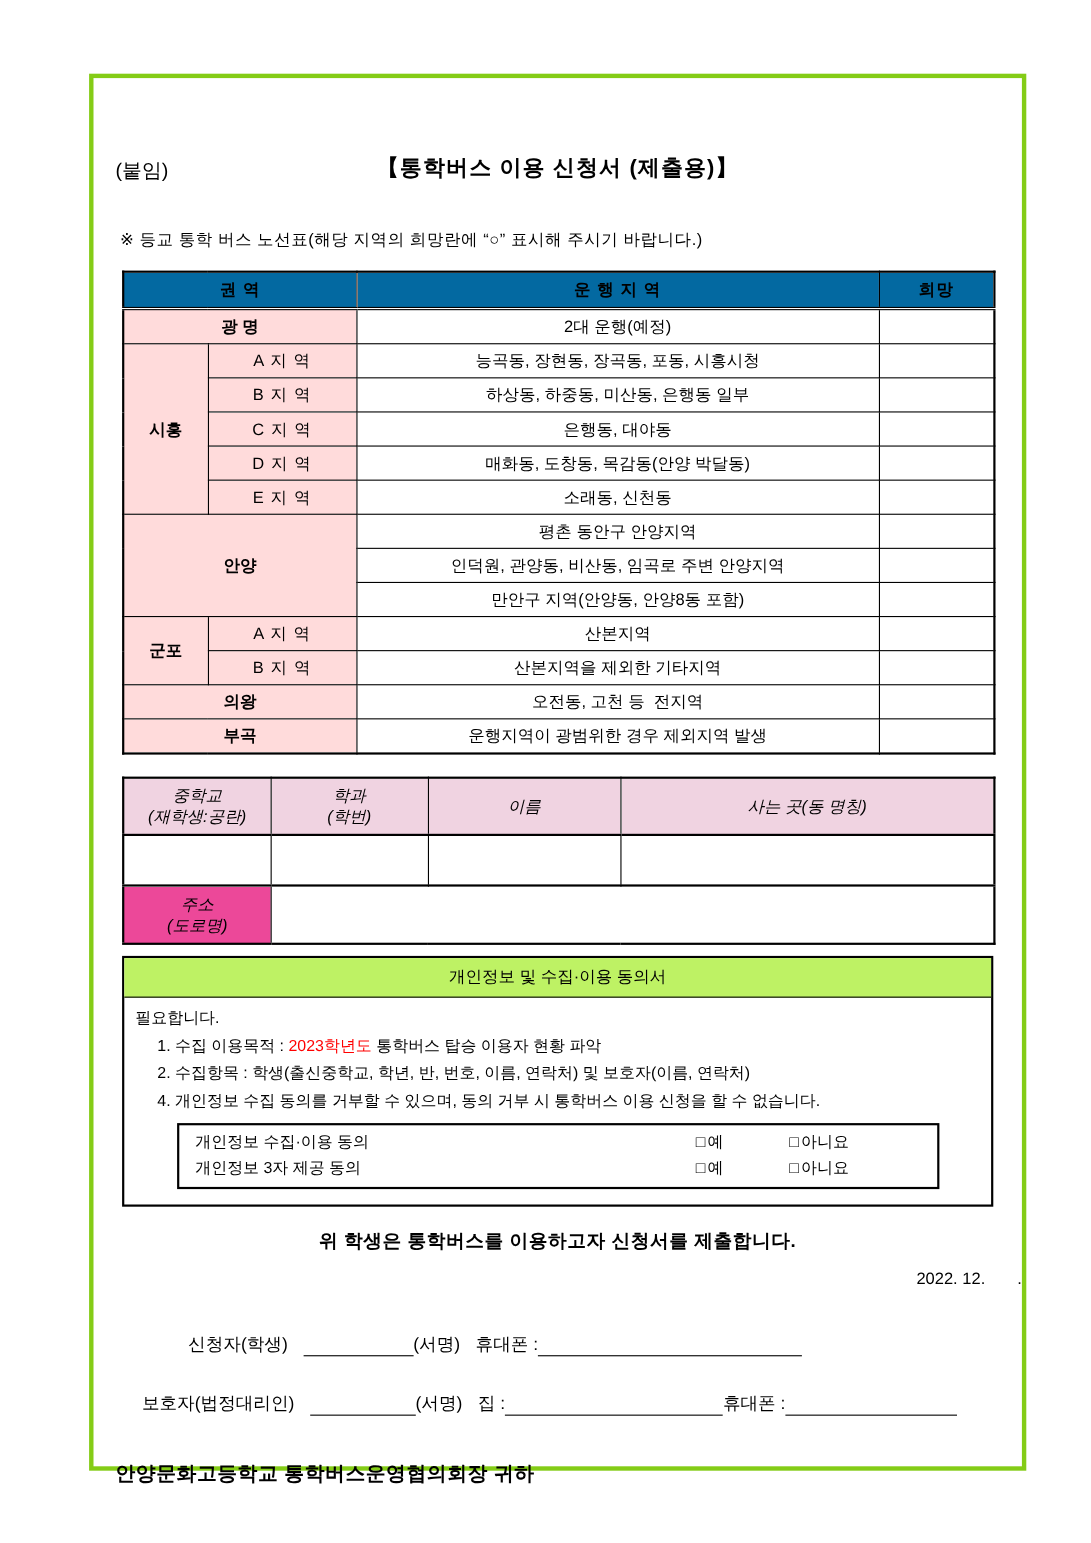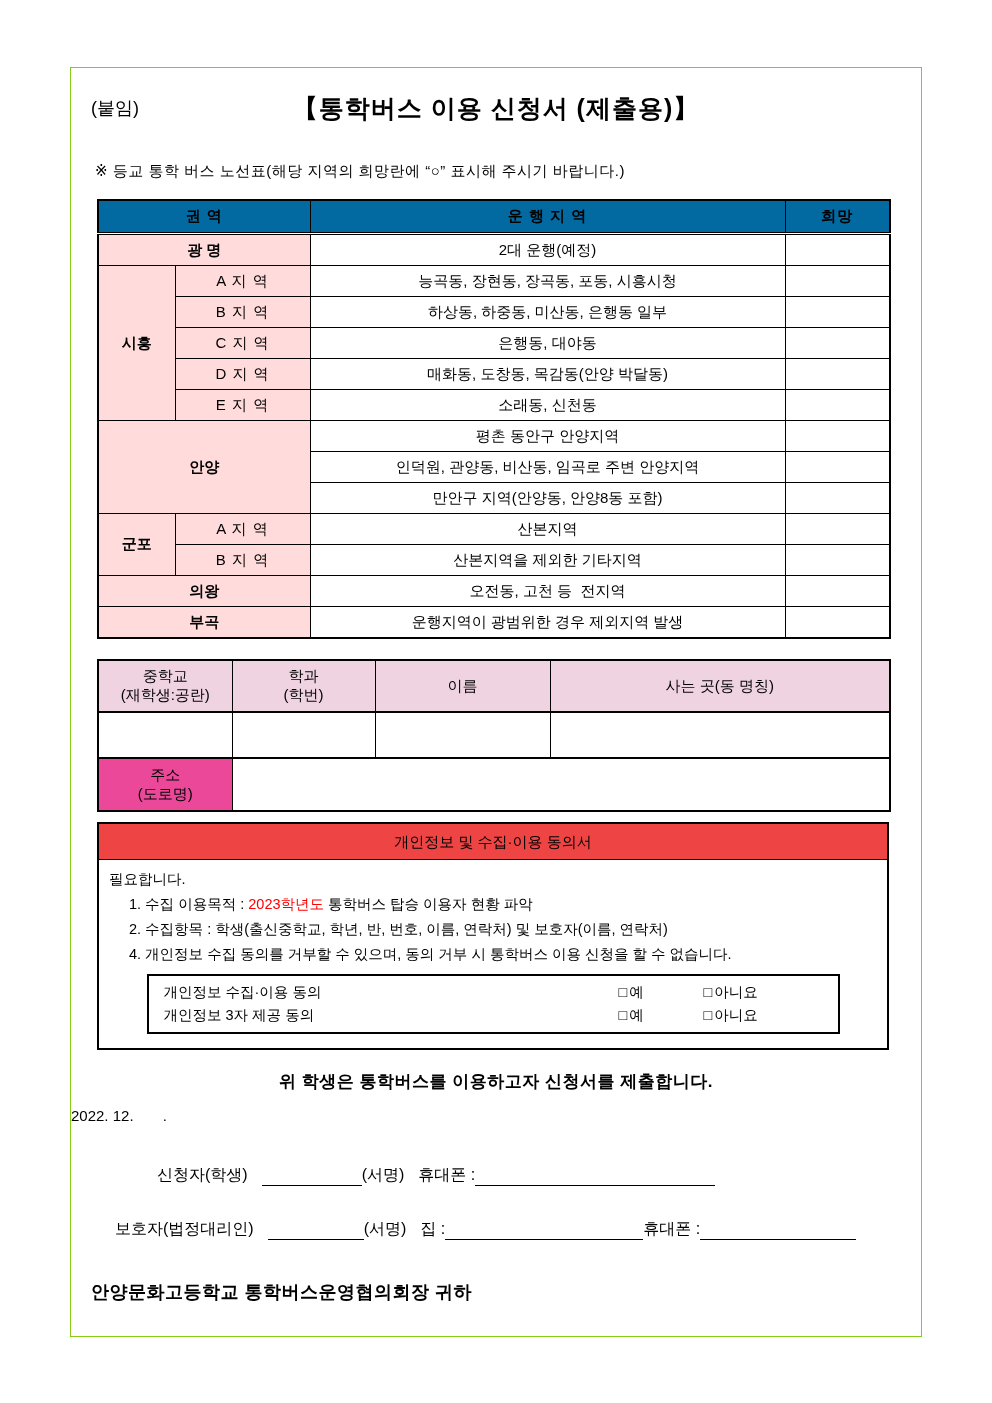--- a/index.html
+++ b/index.html
@@ -2,71 +2,71 @@
 <html><head>
 <meta charset="utf-8">
 <style>
   html,body { margin:0; padding:0; }
   body {
     width:992px; height:1403px; background:#ffffff; color:#000;
     font-family:"Liberation Sans","DejaVu Sans",sans-serif;
     position:relative;
   }
   .page {
-    position:absolute; left:70px; top:67px; width:852px; height:1270px;
-    border:1px solid #84cc16; box-sizing:border-box; background:#fff;
+    position:absolute; left:81px; top:67px; width:852px; height:1270px;
+    border:4px solid #84cc16; box-sizing:border-box; background:#fff;
   }
   
   .doc-header { position:relative; height:60px; }
   .attachment { position:absolute; left:20px; top:28px; font-size:18px; }
-  .title { text-align:center; padding-top:24px; font-size:25px; font-weight:bold; letter-spacing:1px; }
+  .title { text-align:center; padding-top:24px; font-size:20px; font-weight:bold; letter-spacing:1px;margin-top:44px; }
   .note { margin:34px 0 0 24px; font-size:15px; letter-spacing:0.5px; }
 
   
   table { border-collapse:collapse; table-layout:fixed; }
   td, th { border:1px solid #000; font-size:15px; text-align:center; padding:0; overflow:hidden; }
 
   .route-table { width:792px; margin:18px 0 0 26px; border:2px solid #000; }
   .route-table thead th {
     background:#0369a1; height:31px; border-bottom:3px double #000; font-weight:bold; letter-spacing:1px;
   }
   .route-table td { height:30px; white-space:pre-wrap; }
   .region-cell { background:#ffdbdb; font-weight:bold; }
   .zone-cell { background:#ffdbdb; font-weight:normal; letter-spacing:1px; }
   .hope-cell { background:#fff; }
 
-  .info-table { width:792px; margin:20px 0 0 26px; border:2px solid #000; }
+  .info-table { width:792px; margin:20px 0 0 26px; border:2px solid #000;font-style:italic; }
   .info-table th {
     background:#f0d3e1; height:50px; font-weight:normal; white-space:pre-line; border-bottom:2px solid #000;
   }
   .info-table td.blank-row { height:44px; background:#fff; }
   .info-table .addr-label { height:51px; background:#ec4899; font-weight:normal; white-space:pre-line; border-top:2px solid #000; }
   .info-table .addr-value { border-top:2px solid #000; }
 
   
   .consent-box { width:792px; margin:10px 0 0 26px; border:2px solid #000; box-sizing:border-box; }
   .consent-header {
-    height:35px; line-height:35px; background:#ef4444; border-bottom:1px solid #000;
+    height:35px; line-height:35px; background:#bef264; border-bottom:1px solid #000;
     text-align:center; font-size:15px;
   }
   .consent-body { padding:7px 10px 8px 10px; font-size:14.5px; }
   .consent-line { line-height:25px; }
   .intro-1 { text-align:justify; text-align-last:justify; }
   .consent-item { margin-left:20px; }
   .red-text { color:#ff0000; }
   .agree-box { border:2px solid #000; margin:7px auto 6px auto; width:693px; box-sizing:border-box; padding:5px 0; }
   .agree-row { display:flex; line-height:23px; font-size:14.5px; }
   .agree-label { padding-left:15px; width:455px; }
   .agree-yes { width:85px; }
   .agree-no { flex:1; }
   .cbx { margin-right:2px; }
 
   
   .declaration { text-align:center; font-weight:bold; font-size:17px; margin-top:20px; letter-spacing:0.5px; }
-  .date-line { text-align:left; font-size:15px; margin-top:14px; white-space:pre; }
+  .date-line { text-align:right; font-size:15px; margin-top:14px; white-space:pre; }
   .sig-row { display:flex; align-items:flex-end; font-size:16px; height:24px; white-space:pre; }
   .sig-row-1 { margin:38px 0 0 86px; }
   .sig-row-2 { margin:30px 0 0 44px; }
   .u { display:inline-block; border-bottom:1px solid #000; height:20px; }
   .u-sign-1 { width:100px; }
   .u-phone-1 { width:240px; }
   .u-sign-2 { width:96px; }
   .u-home-2 { width:198px; }
   .u-phone-2 { width:156px; }
   .sig-gap { display:inline-block; width:14px; }

